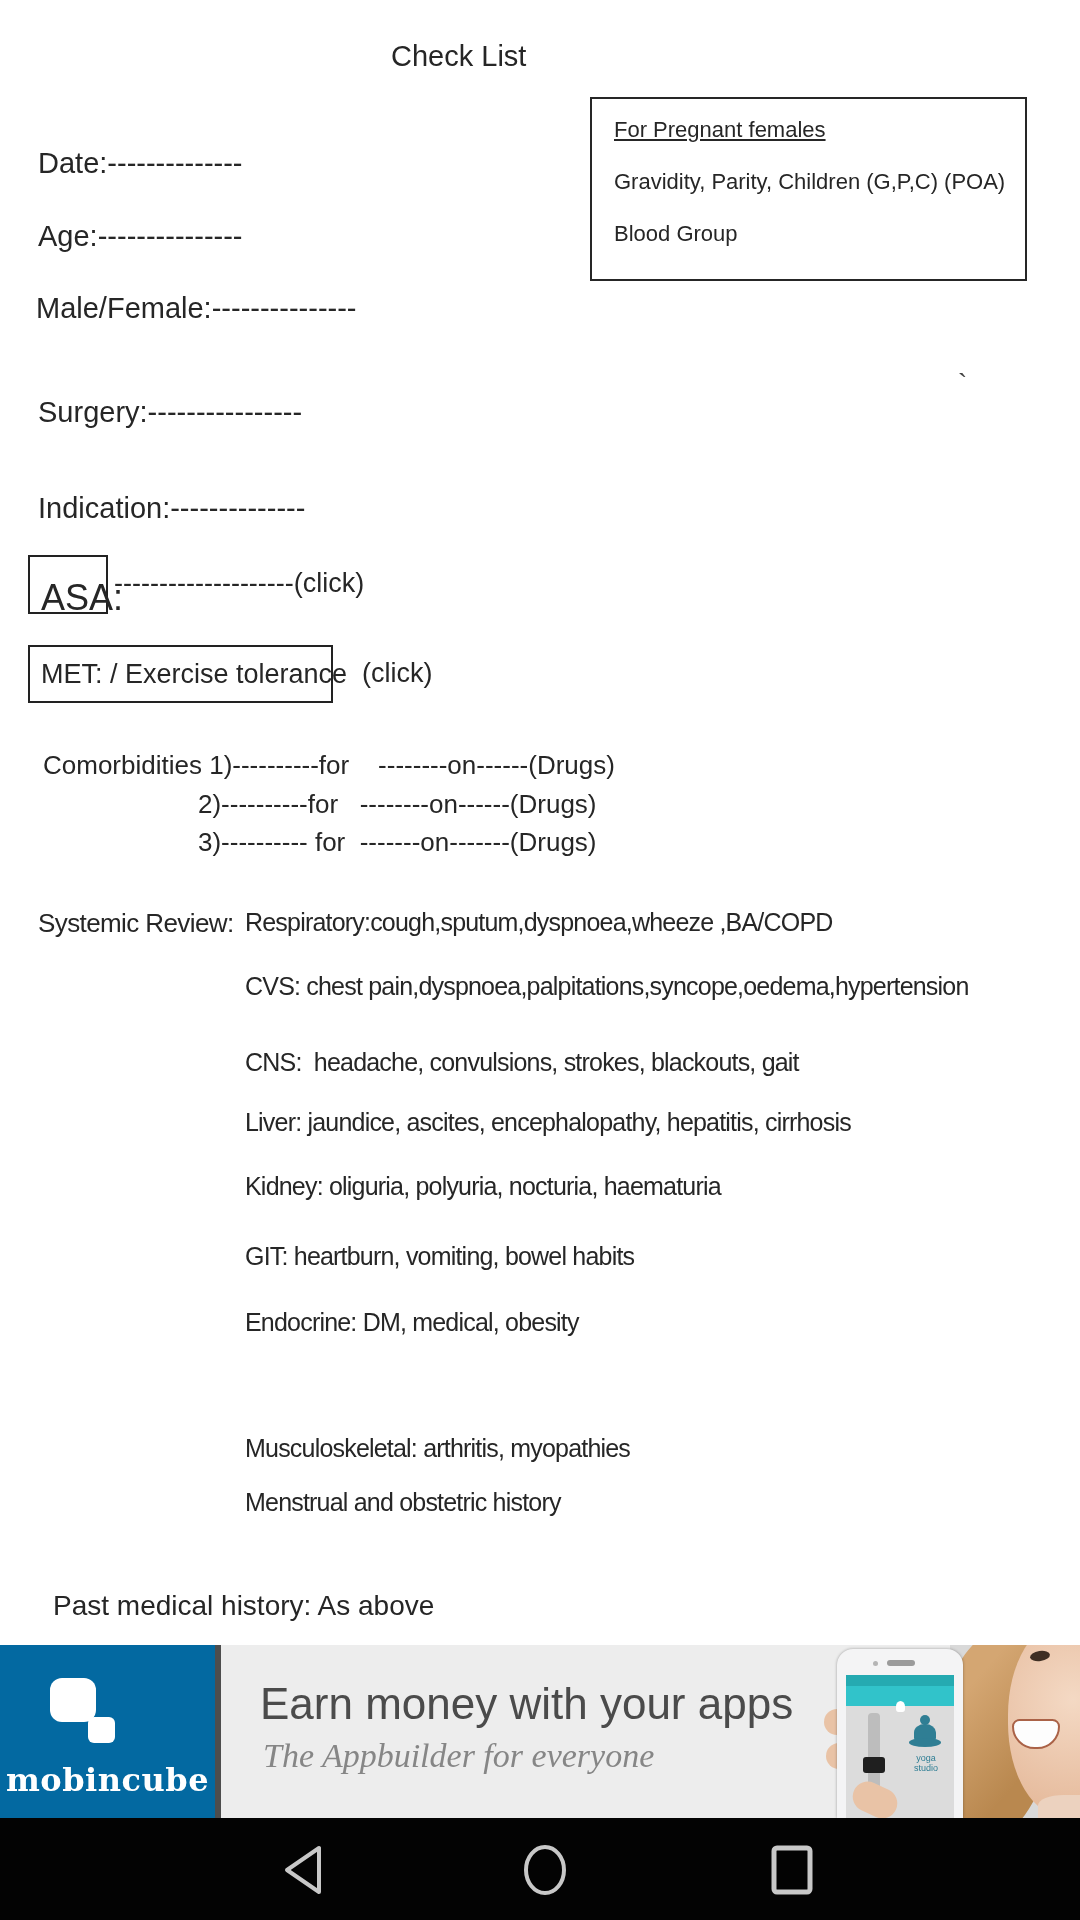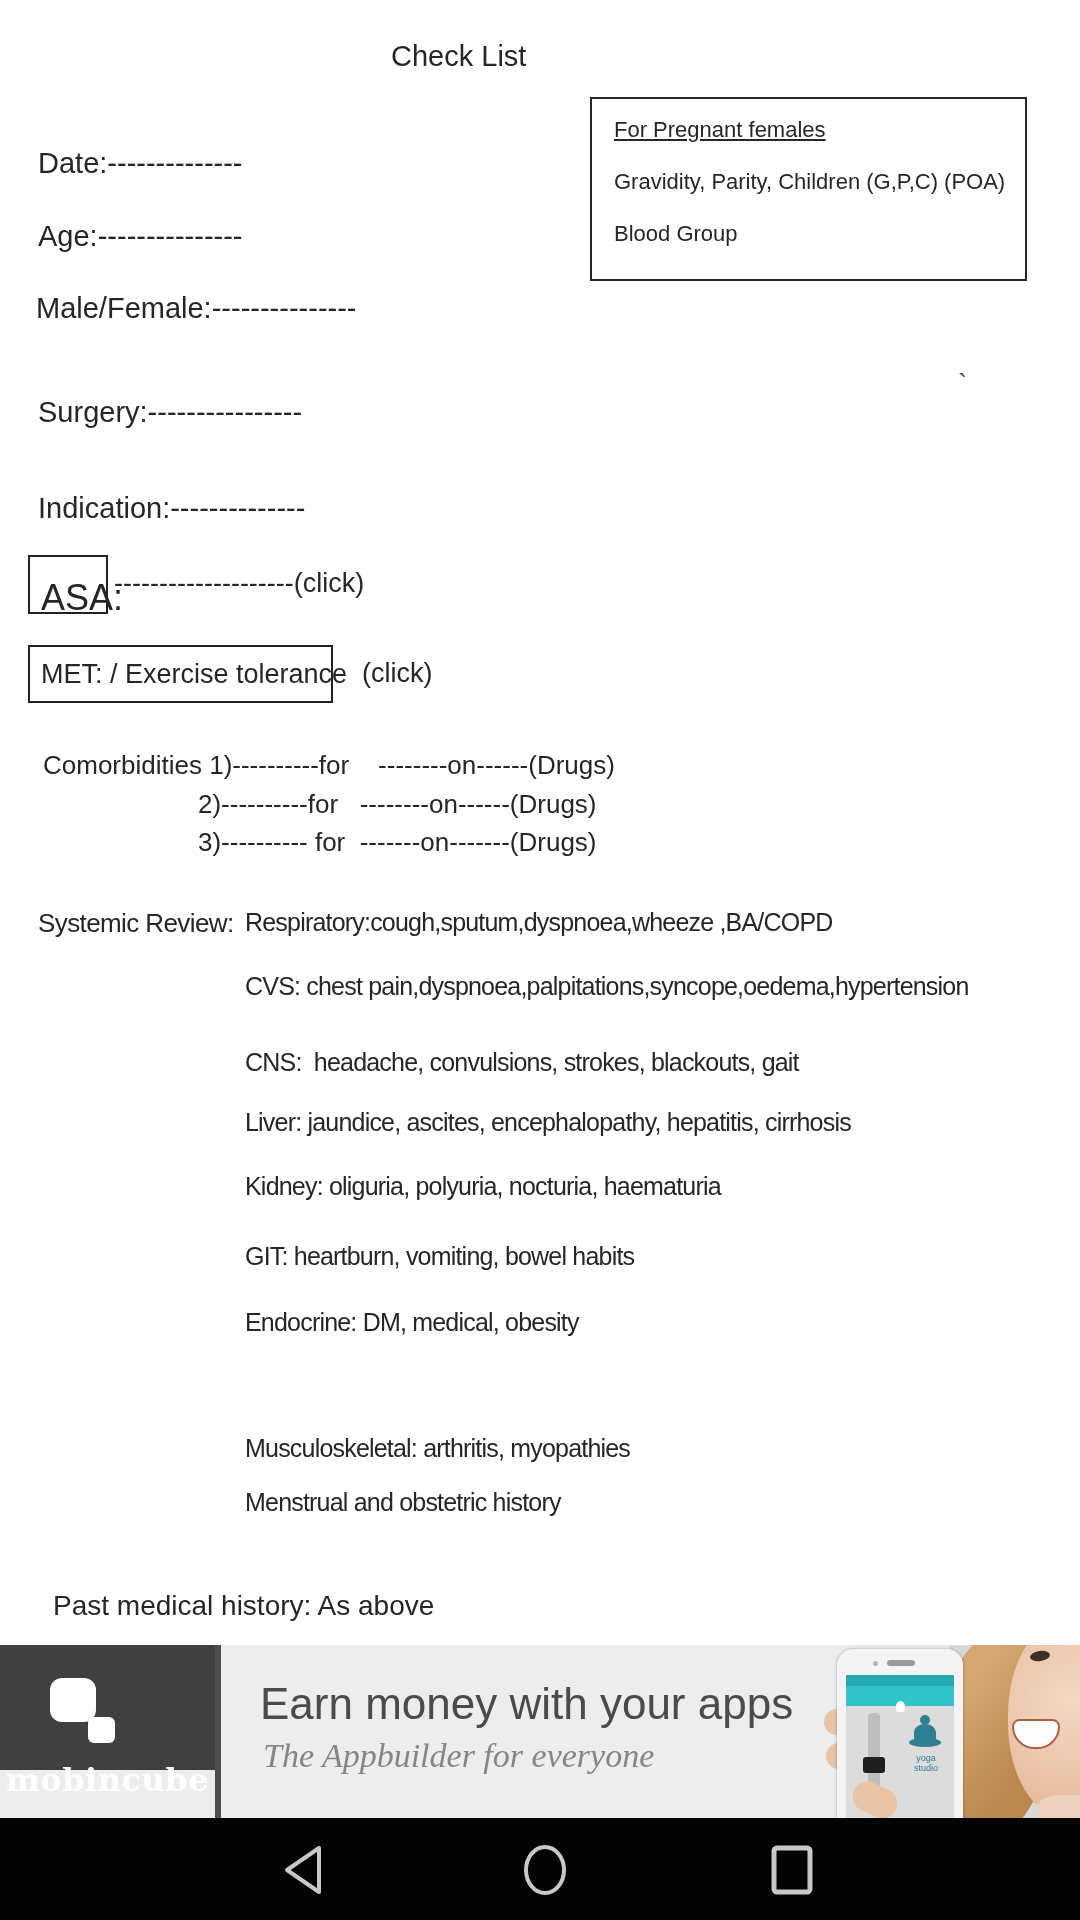--- a/index.html
+++ b/index.html
@@ -47,21 +47,21 @@
   #sr-4{top:1172px;}
   #sr-5{top:1242px;}
   #sr-6{top:1308px;}
   #sr-7{top:1372px;}
   #sr-8{top:1434px;}
   #sr-9{top:1488px;text-align:center;}
   
   #past-history{left:53px;top:1590px;font-size:28px;}
   
   #ad-banner{left:0;top:1645px;width:1080px;height:173px;background:#ededed;overflow:hidden;cursor:pointer;}
-  #ad-brand-block{position:absolute;left:0;top:0;width:215px;height:125px;background:#404040;}
+  #ad-brand-block{position:absolute;left:0;top:0;width:215px;height:173px;background:#0369a1;}
   #ad-logo-big{position:absolute;left:50px;top:33px;width:46px;height:44px;background:#fff;border-radius:12px;}
   #ad-logo-small{position:absolute;left:88px;top:72px;width:27px;height:26px;background:#fff;border-radius:6px;}
   #ad-brand-name{position:absolute;left:0;top:116px;width:215px;text-align:center;
     font-family:"DejaVu Serif", serif;font-weight:700;font-size:32px;color:#fff;letter-spacing:0.5px;}
   #ad-divider{position:absolute;left:215px;top:0;width:6px;height:173px;background:#4d4d4d;}
   #ad-headline{position:absolute;left:260px;top:34px;font-size:44px;color:#4b4b4b;}
   #ad-subheadline{position:absolute;left:263px;top:92px;font-family:"Liberation Serif", serif;
     font-style:italic;font-size:34px;color:#868686;}
   
   #ad-photo{position:absolute;left:800px;top:0;width:280px;height:173px;}

